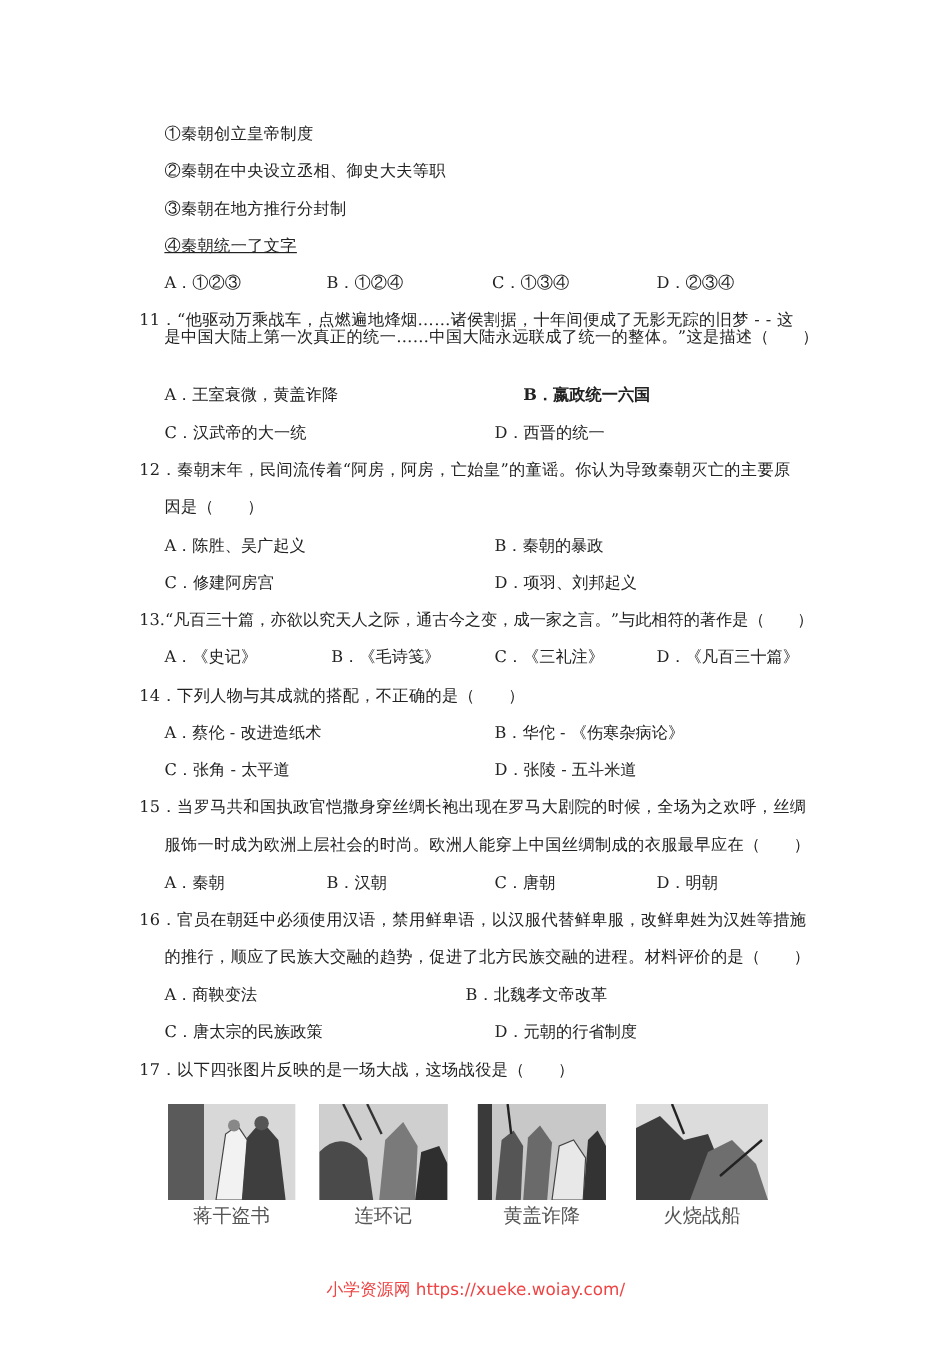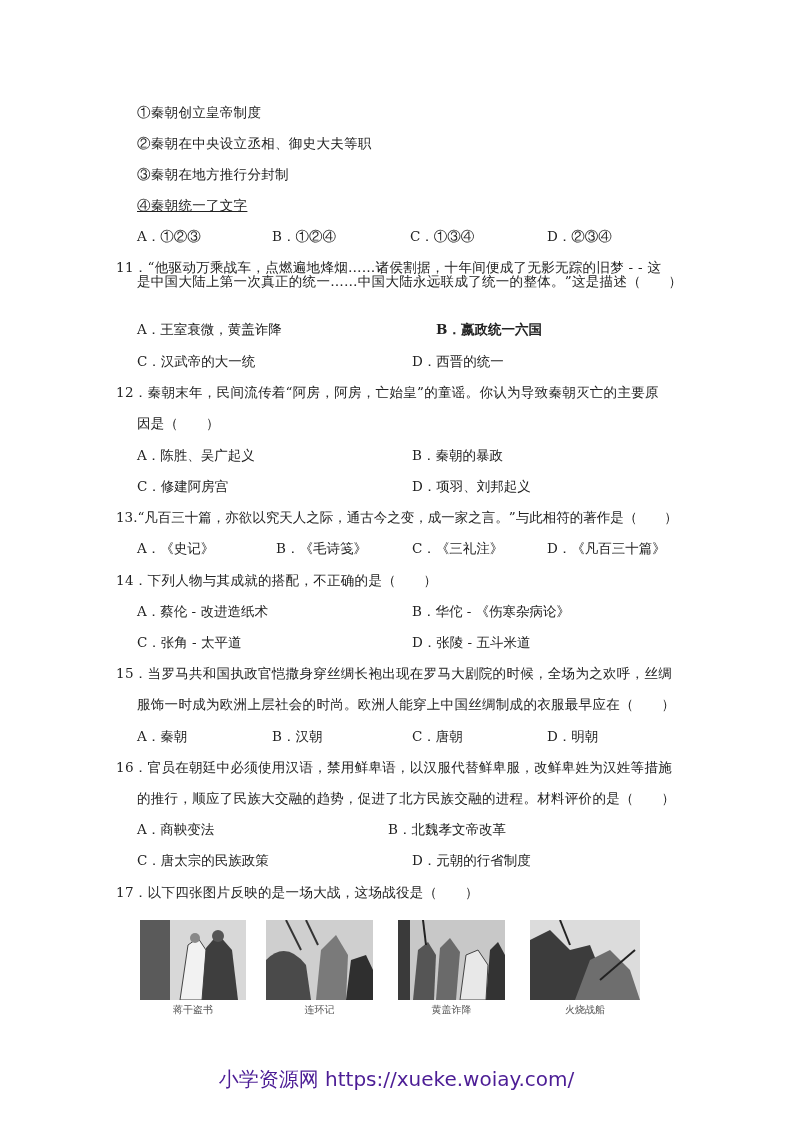--- a/index.html
+++ b/index.html
@@ -2,22 +2,22 @@
 <html><head>
 <meta charset="utf-8">
 <style>
   html, body { margin:0; padding:0; background:#ffffff; }
   body { width:793px; height:1122px; position:relative; overflow:hidden;
          font-family:"DejaVu Serif", "Liberation Serif", serif; color:#222; }
   .line { position:absolute; font-size:13.5px; line-height:18px; white-space:nowrap; letter-spacing:0.3px; }
   .opt { position:absolute; font-size:13.5px; line-height:18px; white-space:nowrap; }
   .pic { position:absolute; top:920px; height:80px; background:#bdbdbd; overflow:hidden; }
   .pic svg { width:100%; height:100%; display:block; }
-  .cap { position:absolute; top:1003px; font-size:10px; color:#555; text-align:center; font-family:Liberation Sans, sans-serif; }
-  .footer { position:absolute; top:1066px; left:0; width:793px; text-align:center; font-family:"DejaVu Sans", sans-serif; font-size:20px; color:#4c1d95; }
+  .cap { position:absolute; top:1003px; font-size:16px; color:#555; text-align:center; font-family:Liberation Sans, sans-serif; }
+  .footer { position:absolute; top:1066px; left:0; width:793px; text-align:center; font-family:"DejaVu Sans", sans-serif; font-size:14px; color:#ef4444; }
 </style>
 </head>
 <body>
 
 <div class="line" style="left:137px;top:103px;">①秦朝创立皇帝制度</div>
 <div class="line" style="left:137px;top:134px;">②秦朝在中央设立丞相、御史大夫等职</div>
 <div class="line" style="left:137px;top:165px;">③秦朝在地方推行分封制</div>
 <div class="line" style="left:137px;top:196px;text-decoration:underline;">④秦朝统一了文字</div>
 <div class="opt" style="left:137px;top:227px;text-align:center;">A．①②③</div>
 <div class="opt" style="left:272px;top:227px;">B．①②④</div>

